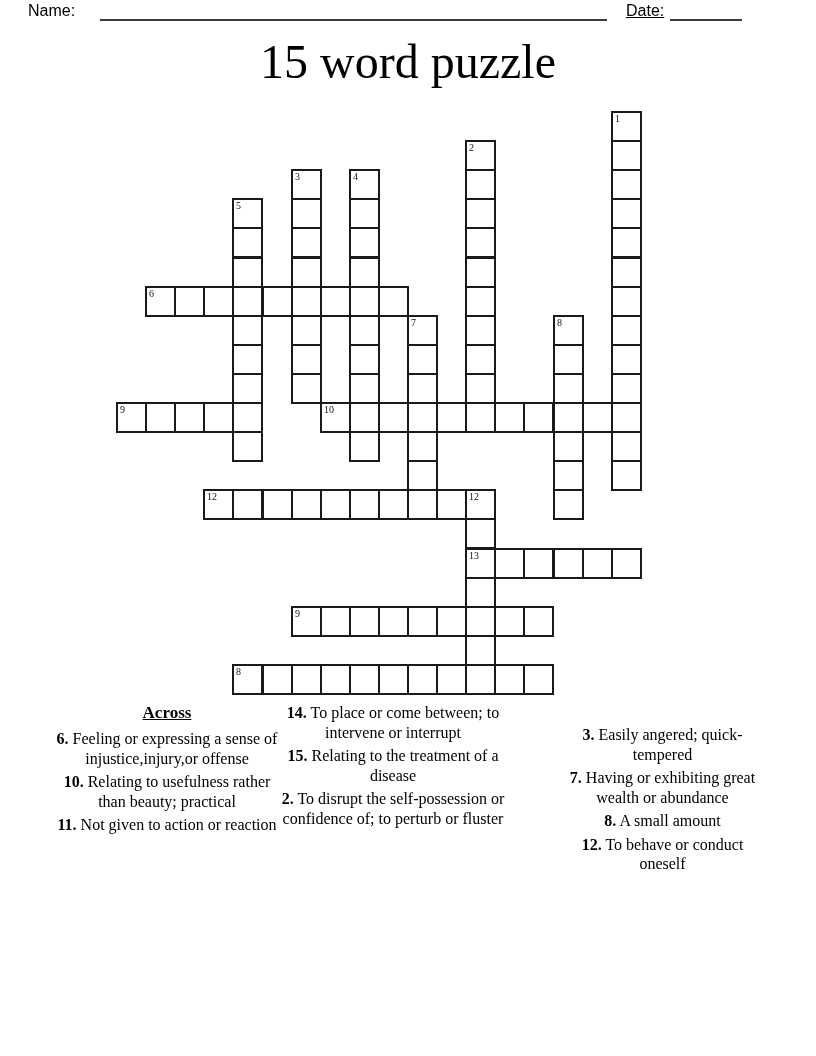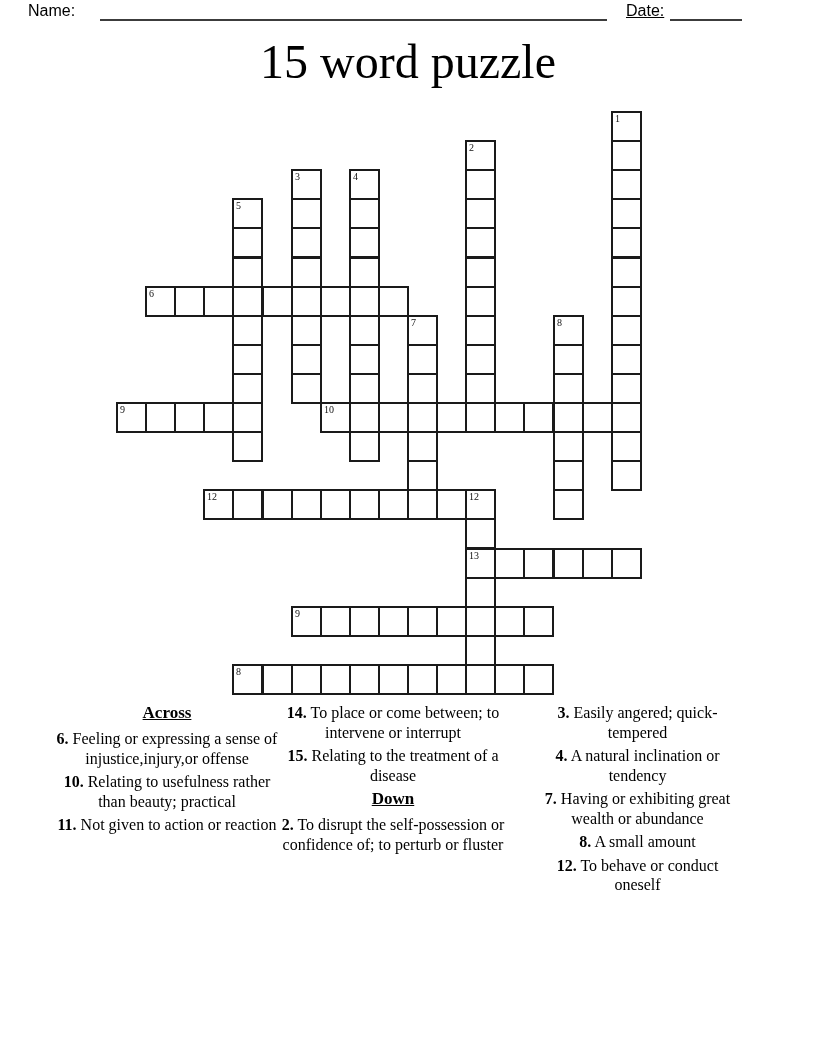--- a/index.html
+++ b/index.html
@@ -29,21 +29,21 @@
     border:2px solid #1a1a1a;background:#fff;
   }
   .cellnum{
     position:absolute;top:0px;left:2px;font-size:10px;line-height:11px;
     font-family:"Liberation Serif",serif;color:#111;
   }
   
   .clue-col{position:absolute;top:703px;font-size:16px;line-height:19.5px;text-align:center;}
   #clue-col-1{left:48px;width:238px;}
   #clue-col-2{left:281px;width:224px;}
-  #clue-col-3{left:535px;width:205px;}
+  #clue-col-3{left:560px;width:205px;margin-top:22px;}
   .clue-heading{
     font-size:17px;line-height:20px;font-weight:bold;
     text-decoration:underline;margin:0 0 6px 0;
   }
   .clue{margin:0 0 4px 0;}
   .clue b{font-weight:bold;}
 </style>
 </head>
 <body>
 
@@ -207,22 +207,20 @@
 
 <div class="clue-col" id="clue-col-1">
     <div class="clue-heading">Across</div>
     <div class="clue"><b>6.</b> Feeling or expressing a sense of injustice,injury,or offense</div>
     <div class="clue"><b>10.</b> Relating to usefulness rather than beauty; practical</div>
     <div class="clue"><b>11.</b> Not given to action or reaction</div>
   </div>
 <div class="clue-col" id="clue-col-2">
     <div class="clue"><b>14.</b> To place or come between; to intervene or interrupt</div>
     <div class="clue"><b>15.</b> Relating to the treatment of a disease</div>
-    <div class="clue-heading">Down</div>
     <div class="clue"><b>2.</b> To disrupt the self-possession or confidence of; to perturb or fluster</div>
   </div>
 <div class="clue-col" id="clue-col-3">
     <div class="clue"><b>3.</b> Easily angered; quick-tempered</div>
-    <div class="clue"><b>4.</b> A natural inclination or tendency</div>
     <div class="clue"><b>7.</b> Having or exhibiting great wealth or abundance</div>
     <div class="clue"><b>8.</b> A small amount</div>
     <div class="clue"><b>12.</b> To behave or conduct oneself</div>
   </div>
 
 </body></html>

